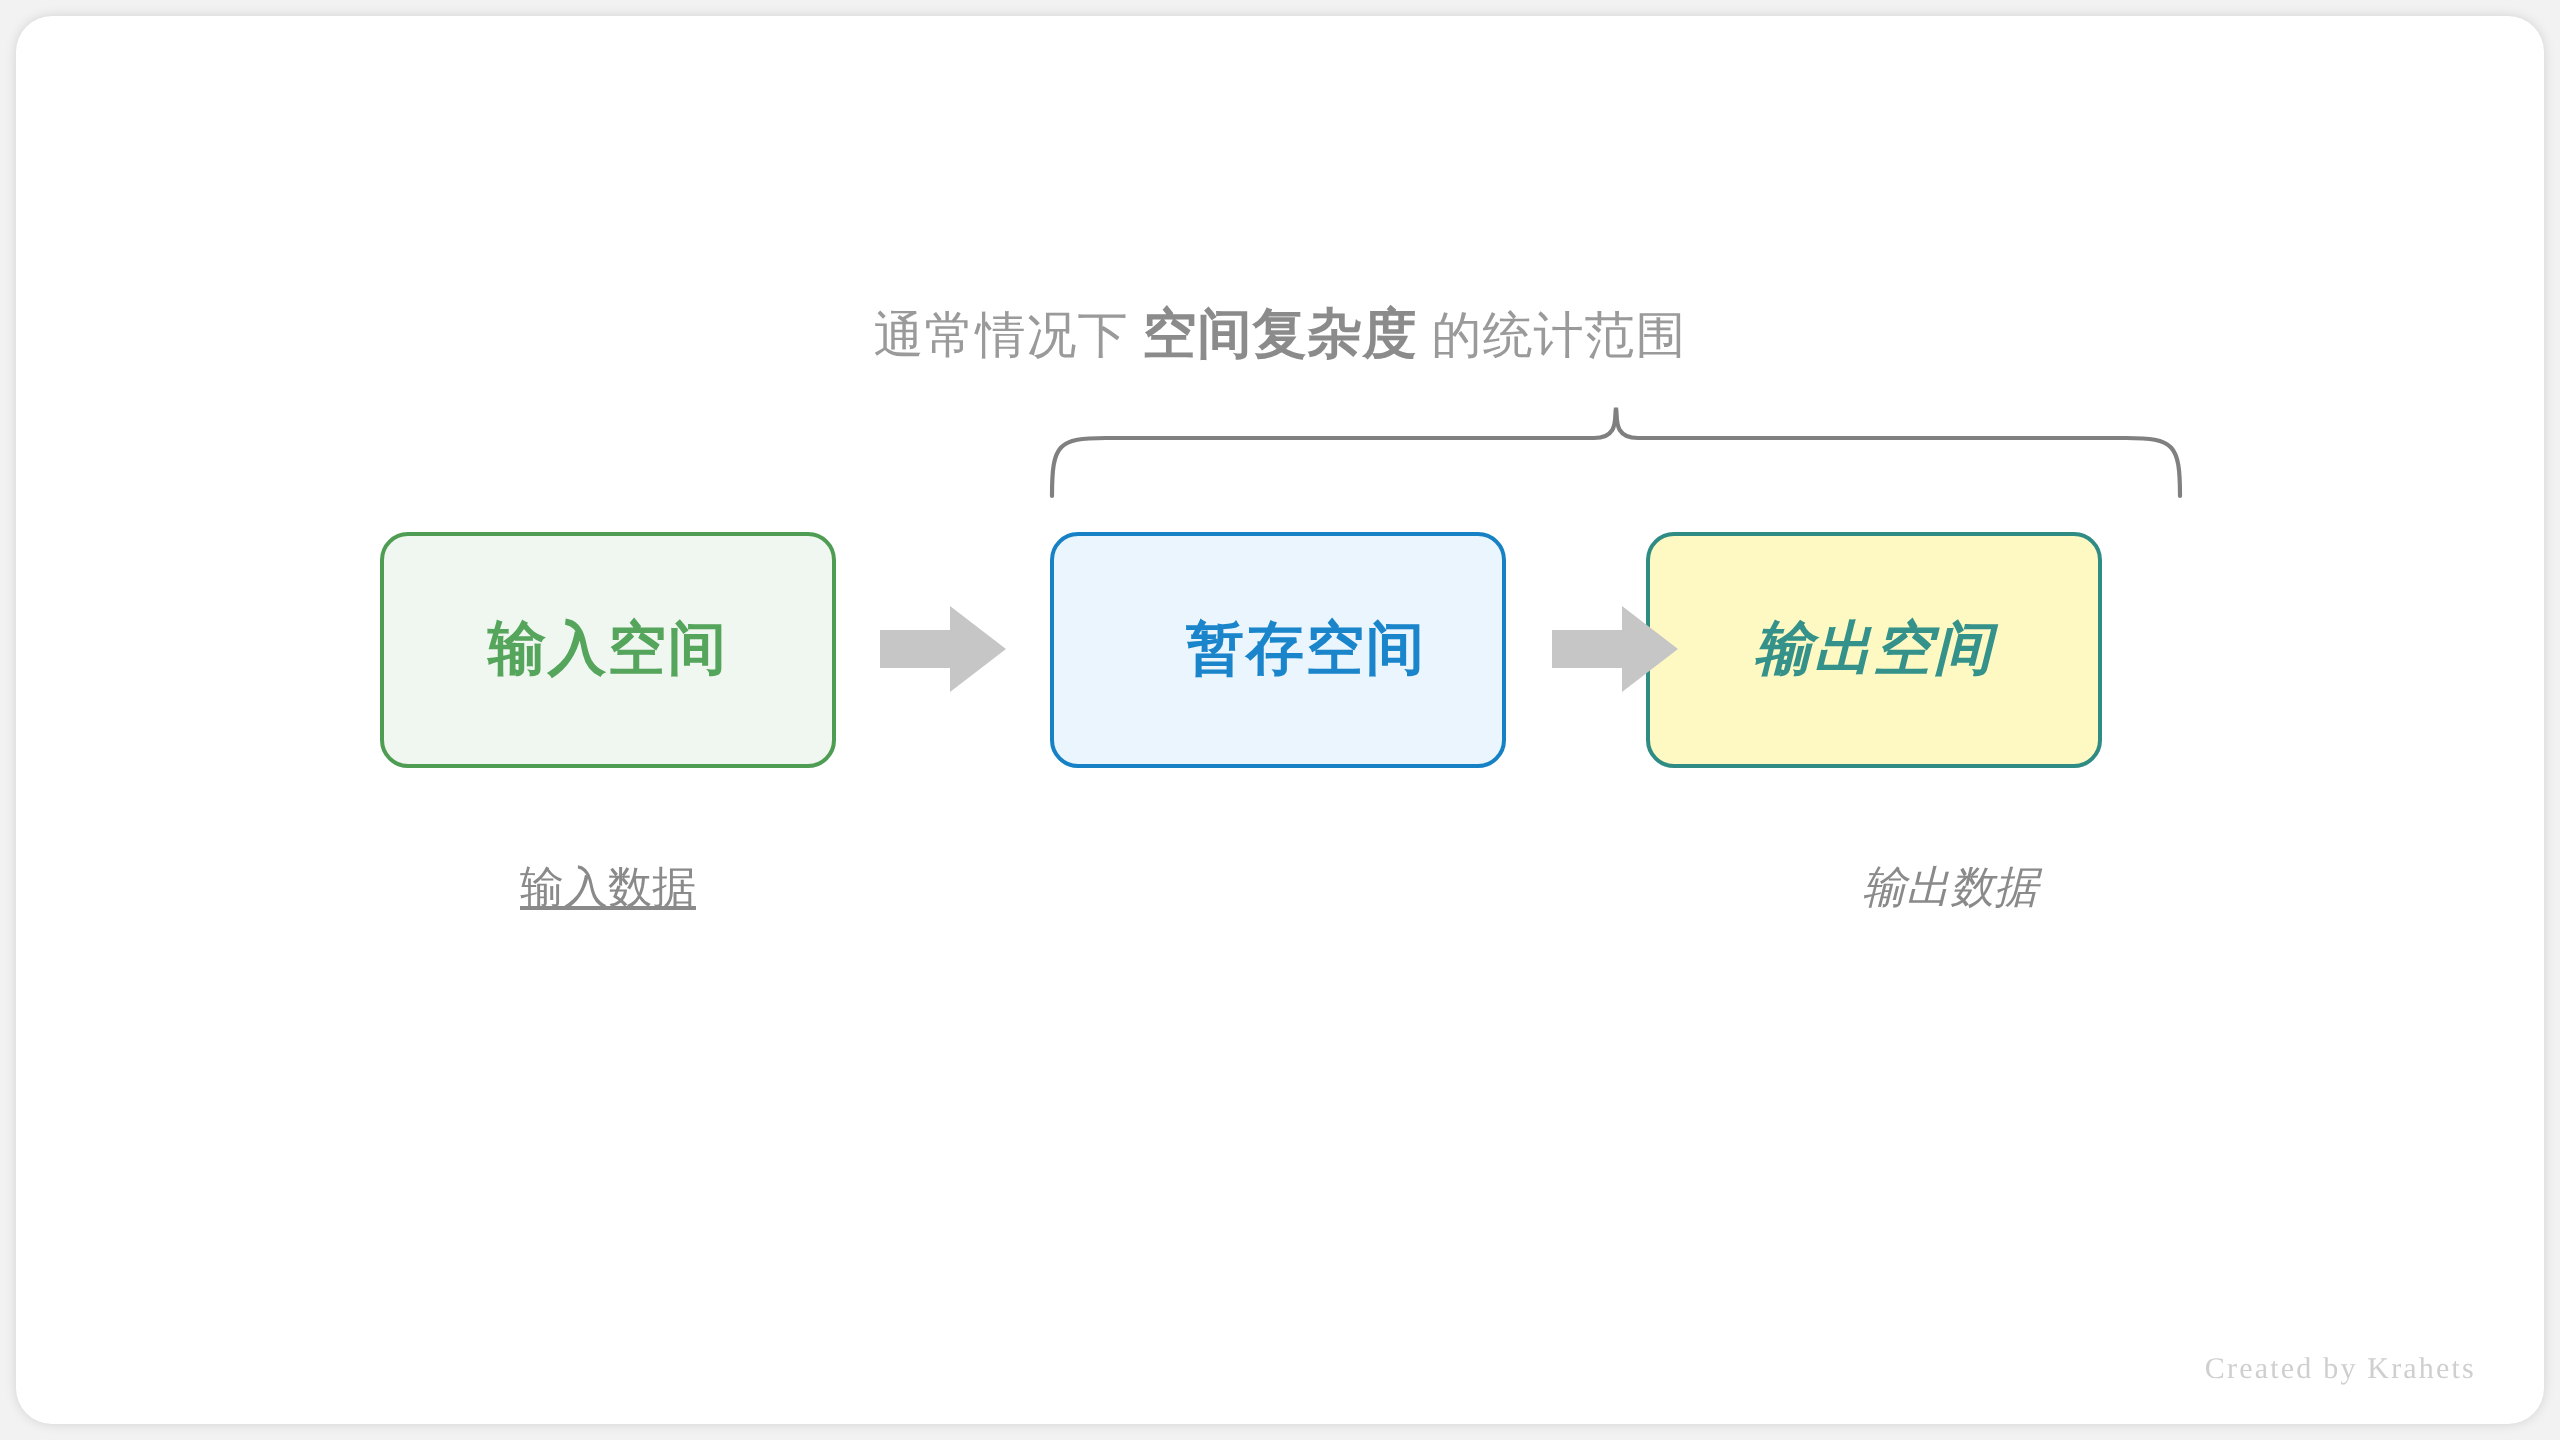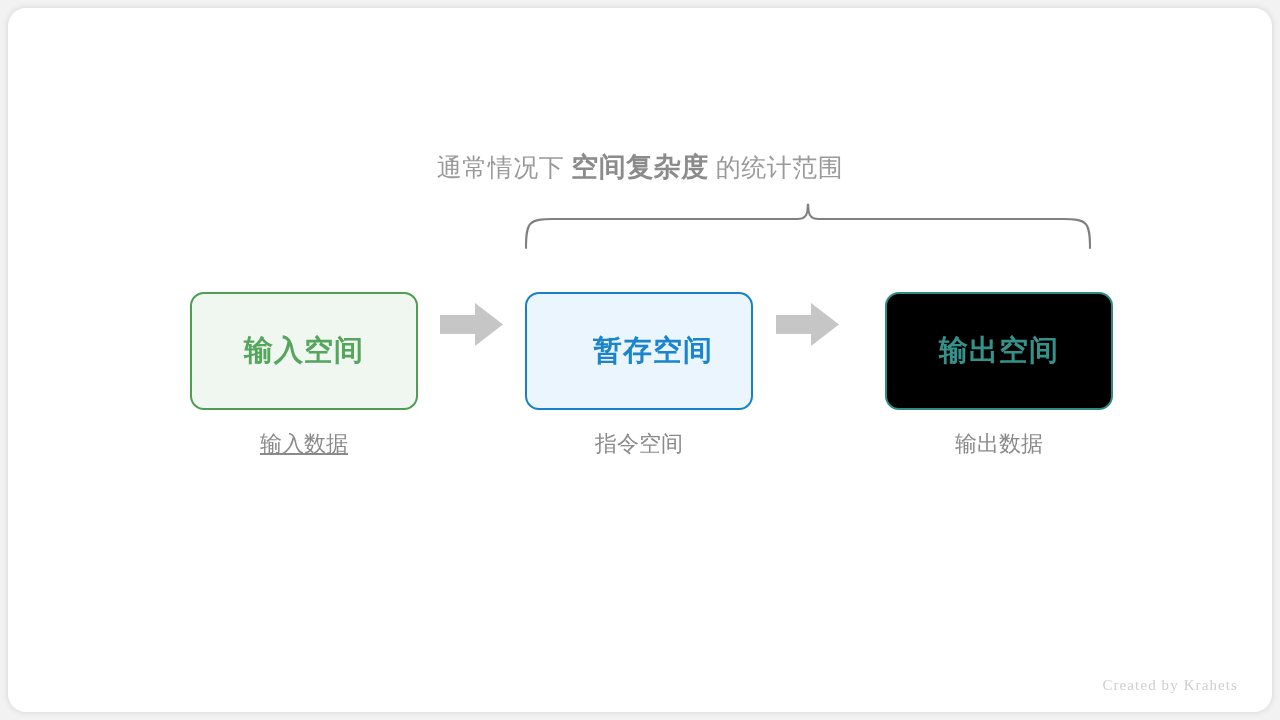--- a/index.html
+++ b/index.html
@@ -73,25 +73,24 @@
     box-sizing: border-box;
     border-radius: 14px;
     border-width: 2px;
     border-style: solid;
     display: flex;
     align-items: center;
     justify-content: center;
     font-size: 29px;
     font-weight: 700;
     letter-spacing: 1px;
-    margin-top: 26px;
   }
   .box-input  { left: 190px; border-color: #4f9c53; background: #f0f7f0; color: #56a55c; }
   .box-temp   { left: 525px; border-color: #1682c5; background: #eaf5fd; color: #1a85cb; padding-left: 28px; }
-  .box-output { left: 885px; border-color: #2f8c85; background: #000000; color: #35928b; }
+  .box-output { left: 823px; border-color: #2f8c85; background: #fef9c3; color: #35928b; font-style: italic; }
 
   
   .arrow {
     position: absolute;
     top: 302px;
     width: 64px;
     height: 45px;
   }
   .arrow-1 { left: 440px; }
   .arrow-2 { left: 776px; }
@@ -101,21 +100,21 @@
     position: absolute;
     top: 420px;
     width: 228px;
     text-align: center;
     color: #8a8a8a;
     font-size: 22px;
     line-height: 48px;
   }
   .caption-input  { left: 190px; text-decoration: underline; }
   .caption-temp   { left: 525px; }
-  .caption-output { left: 885px; }
+  .caption-output { left: 861px; font-style: italic; }
   .caption .line { display: block; white-space: nowrap; }
 
   
   .credit {
     position: absolute;
     right: 42px;
     bottom: 26px;
     color: #cfcfcf;
     font-family: Liberation Serif, serif;
     font-size: 15px;
@@ -158,21 +157,20 @@
     <path d="M 0 13 L 35 13 L 35 1 L 63 22.5 L 35 44 L 35 32 L 0 32 Z" fill="#c6c6c6"></path>
   </svg>
   <svg class="arrow arrow-2" viewBox="0 0 64 45">
     <path d="M 0 13 L 35 13 L 35 1 L 63 22.5 L 35 44 L 35 32 L 0 32 Z" fill="#c6c6c6"></path>
   </svg>
 
   <div class="caption caption-input">
     <span class="line">输入数据</span>
   </div>
   <div class="caption caption-temp">
-    <span class="line">指令空间</span>
   </div>
   <div class="caption caption-output">
     <span class="line">输出数据</span>
   </div>
 
   <div class="credit">Created by Krahets</div>
 
 </div>
 
 </body></html>

